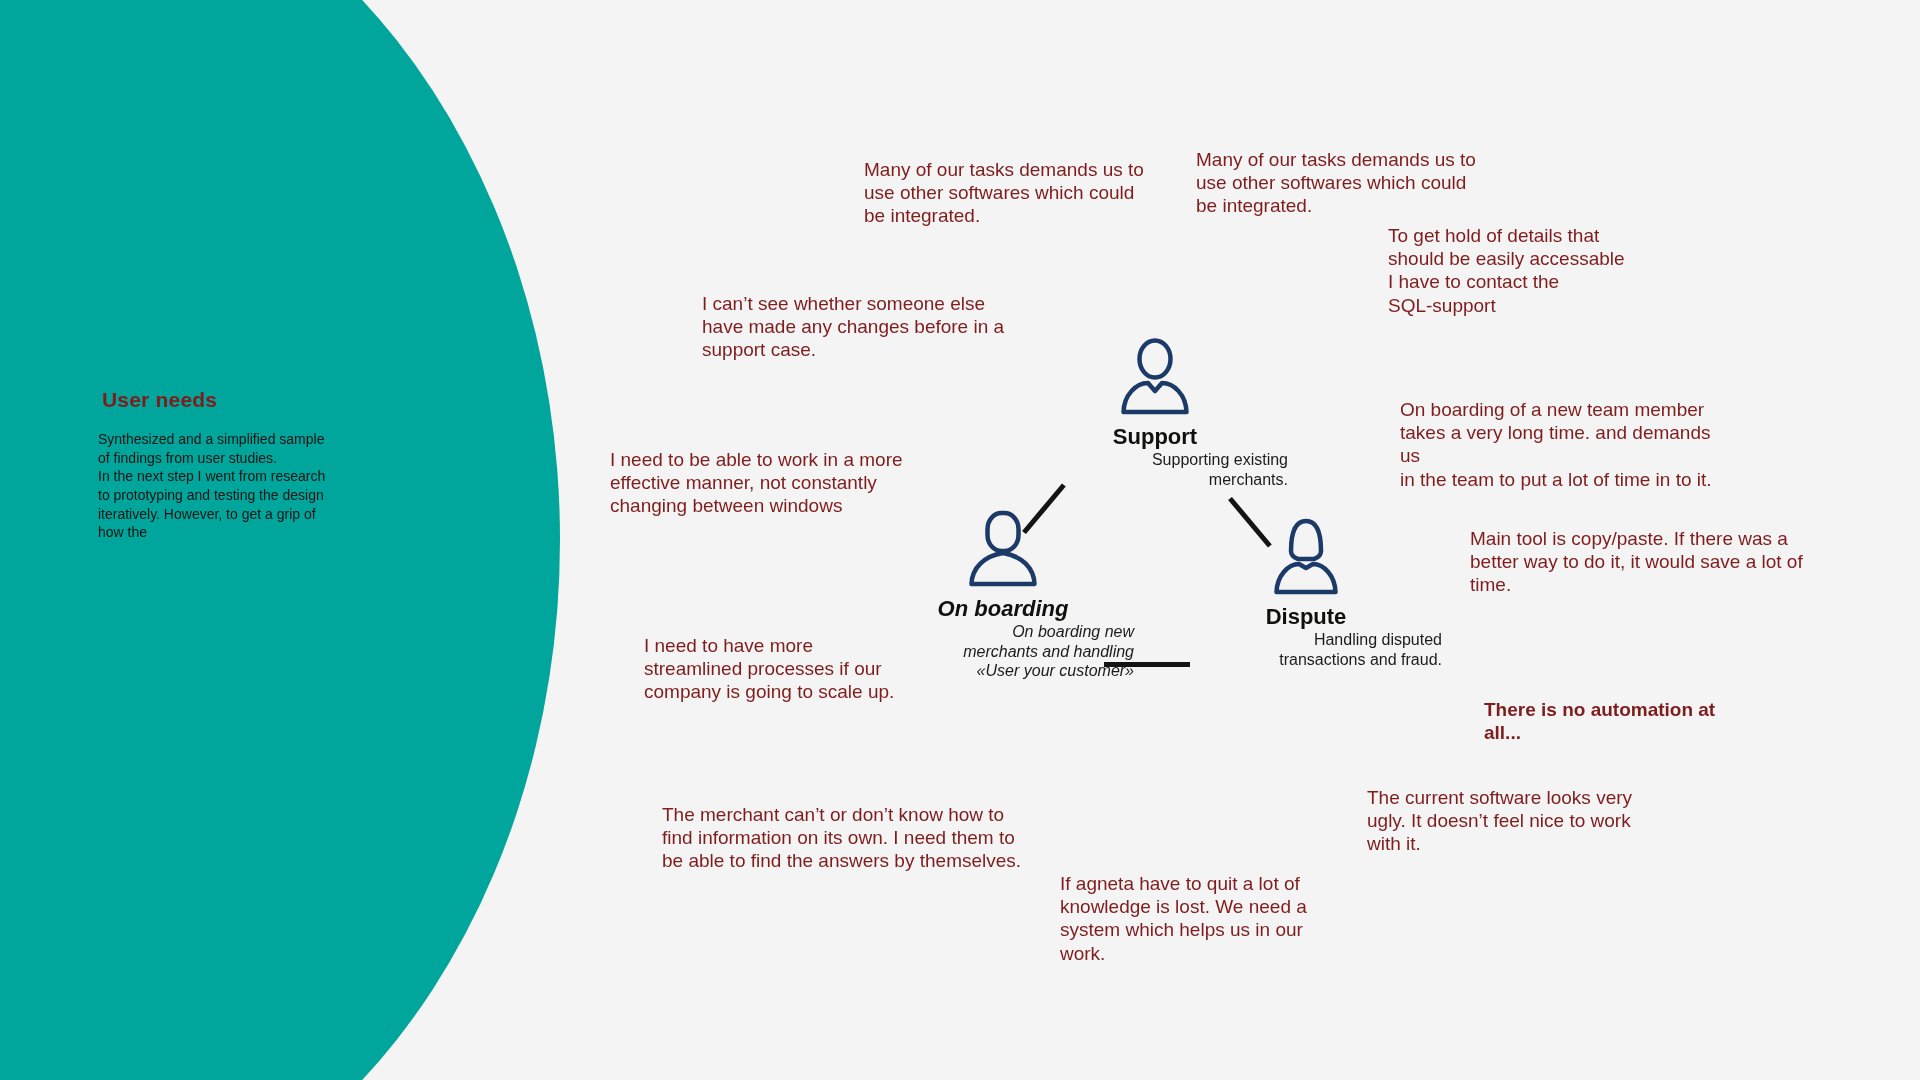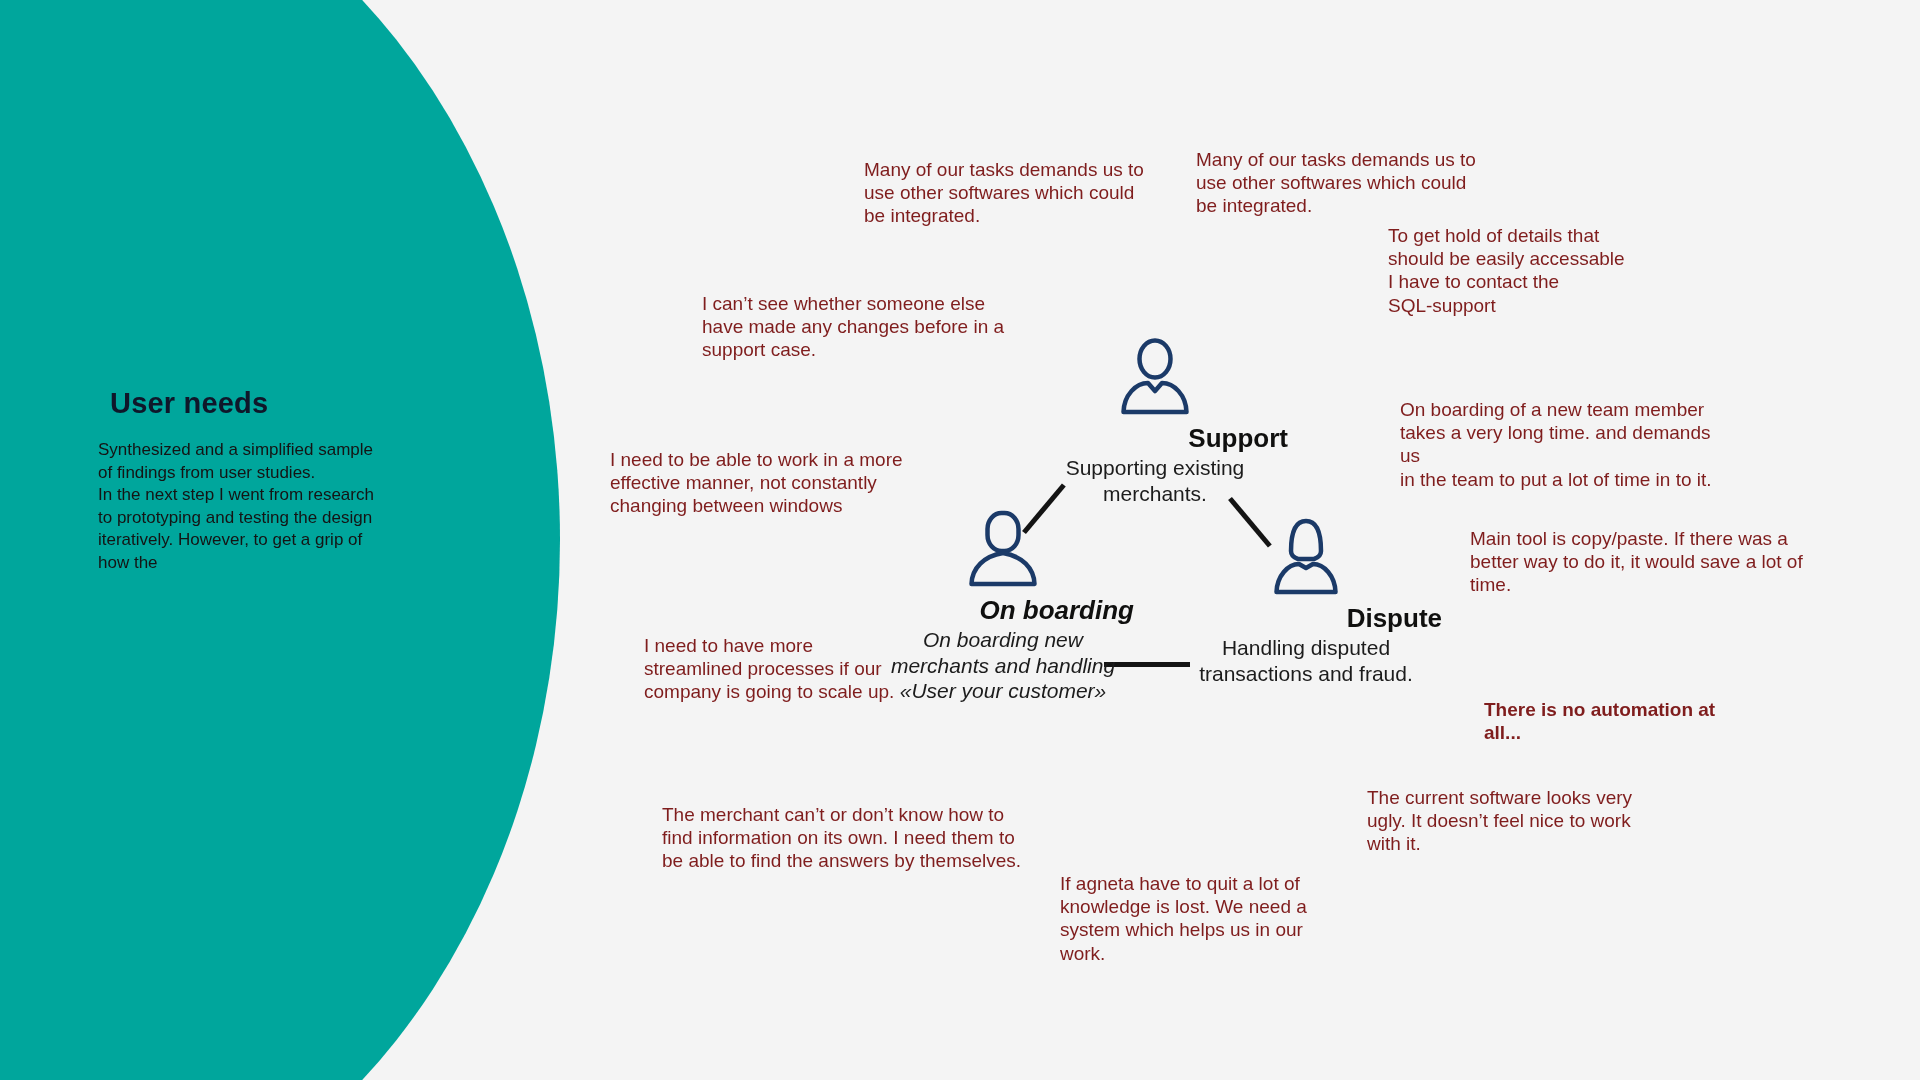--- a/index.html
+++ b/index.html
@@ -26,57 +26,57 @@
     border-radius: 50%;
     background: #00a69c;
   }
   #left-panel {
     position: absolute;
     left: 98px;
     top: 388px;
     width: 410px;
   }
   #left-panel .heading {
-    font-size: 29px;
+    font-size: 21px;
     font-weight: bold;
     letter-spacing: 0.2px;
-    color: #0f172a;
-    margin: 0 0 19px 12px;
+    color: #7f1d1d;
+    margin: 0 0 19px 4px;
     line-height: 1.1;
   }
   #left-panel .body {
-    font-size: 17px;
+    font-size: 14px;
     line-height: 1.33;
     color: #141414;
     margin: 0;
     white-space: pre-line;
   }
 
   
   .persona {
     position: absolute;
     text-align: center;
   }
   .persona .icon {
     display: block;
     margin: 0 auto;
   }
   .persona .title {
-    font-size: 26px;
+    font-size: 22px;
     font-weight: bold;
     color: #10100f;
     margin: 6px 0 1px 0;
     line-height: 1.15;
-    text-align: right;
   }
   .persona .desc {
-    font-size: 21px;
+    font-size: 16px;
     line-height: 1.22;
     color: #1c1c1c;
     white-space: pre-line;
+    text-align: right;
   }
   #persona-support { left: 1022px; top: 338px; width: 266px; }
   #persona-onboarding { left: 872px; top: 510px; width: 262px; font-style: italic; }
   #persona-dispute { left: 1170px; top: 518px; width: 272px; }
 
   
   .connector {
     position: absolute;
     background: #141414;
     transform-origin: 0 50%;

